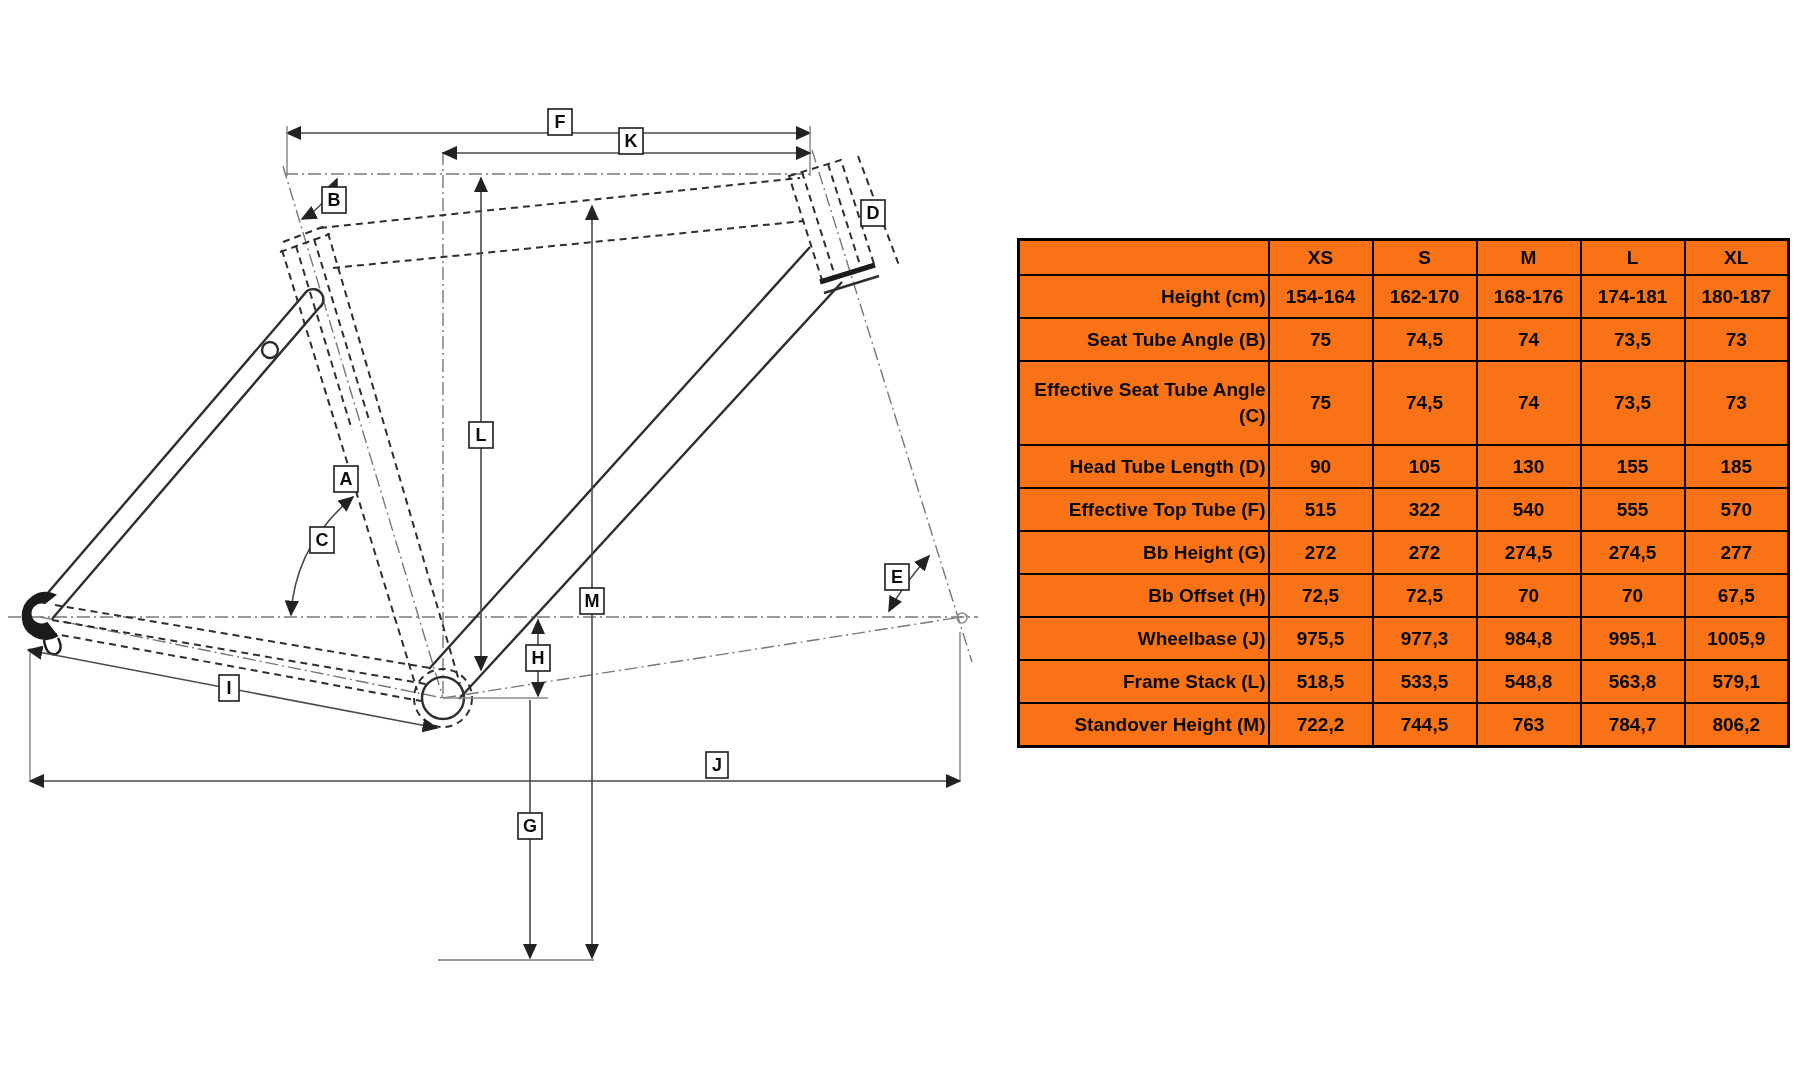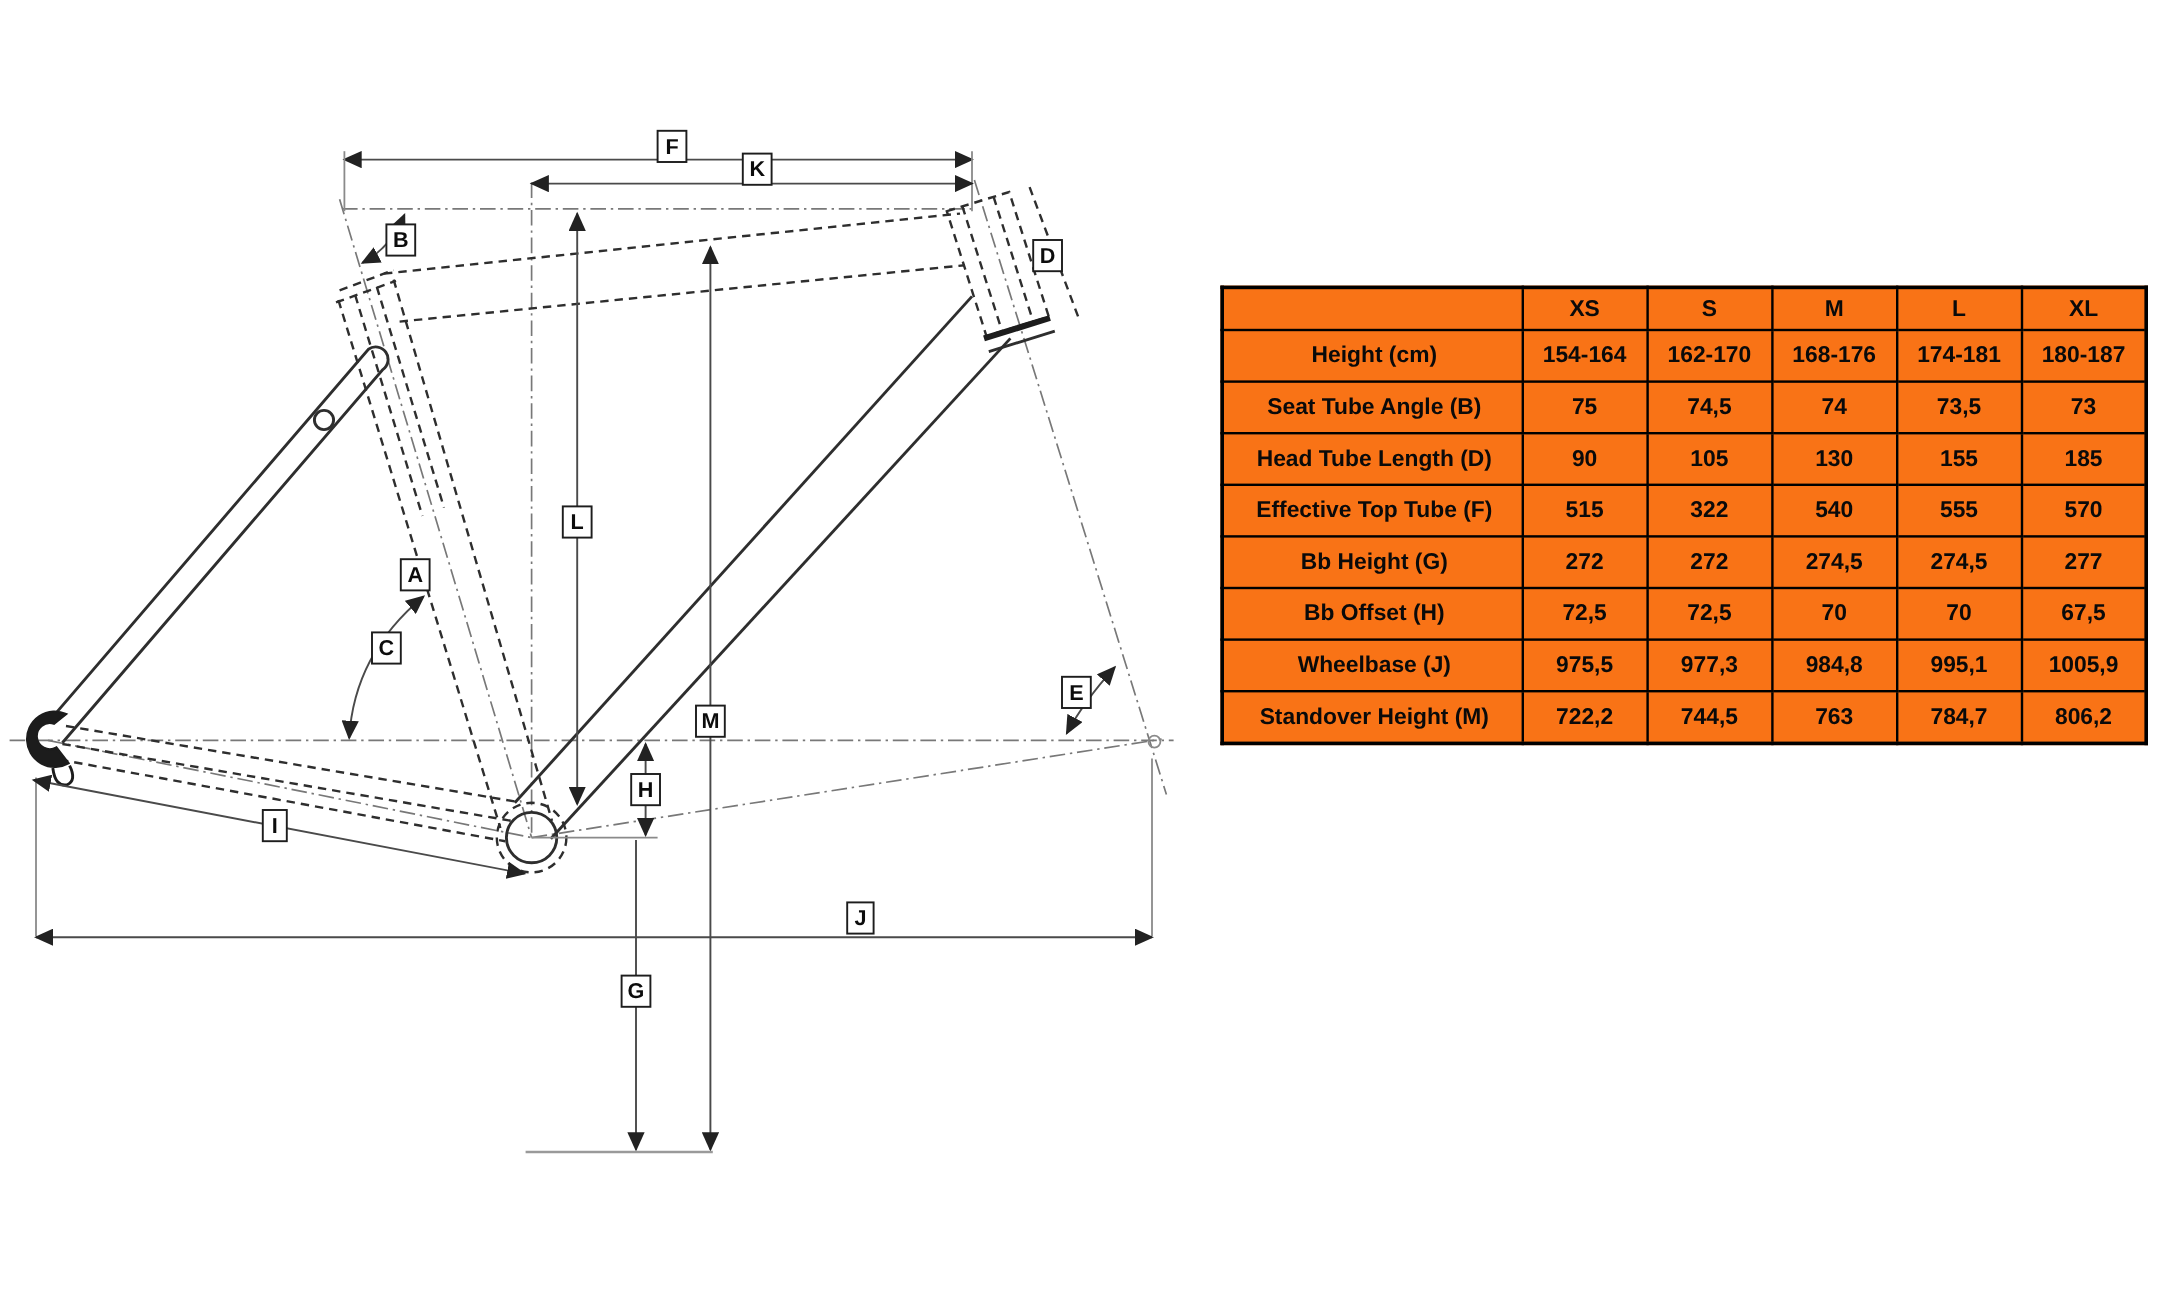--- a/index.html
+++ b/index.html
@@ -14,21 +14,21 @@
   .dim{stroke:#4a4a4a;stroke-width:1.6;fill:none;}
   .lbl-box{fill:#fff;stroke:#1d1d1d;stroke-width:1.6;}
   .lbl-txt{font:bold 18px "Liberation Sans",sans-serif;text-anchor:middle;fill:#0c0c0c;}
   
   #geo-table{position:absolute;left:1017px;top:238px;width:772px;border-collapse:collapse;
              table-layout:fixed;background:#f97316;border:3px solid #000;}
   #geo-table th,#geo-table td{border:2px solid #000;font:bold 19px "Liberation Sans",sans-serif;
              color:#0a0a0a;text-align:center;vertical-align:middle;padding:0 2px;height:41px;
              overflow:hidden;}
   #geo-table th{height:33px;}
-  #geo-table td.rowlabel{text-align:center;padding-left:5px;line-height:1.35;}
+  #geo-table td.rowlabel{text-align:right;padding-left:5px;line-height:1.35;}
   #geo-table col.c-label{width:250px;}
   #geo-table col.c-size{width:104px;}
   #geo-table tr.tall td{height:82px;}
 </style>
 </head>
 <body>
 
 <div id="stage">
 
   <svg id="frame-svg" width="1000" height="1079" viewBox="0 0 1000 1079">
@@ -236,20 +236,28 @@
         <td>180-187</td>
       </tr>
       <tr>
         <td class="rowlabel">Seat Tube Angle (B)</td>
         <td>75</td>
         <td>74,5</td>
         <td>74</td>
         <td>73,5</td>
         <td>73</td>
       </tr>
+      <tr class="tall">
+        <td class="rowlabel">Effective Seat Tube Angle (C)</td>
+        <td>75</td>
+        <td>74,5</td>
+        <td>74</td>
+        <td>73,5</td>
+        <td>73</td>
+      </tr>
       <tr>
         <td class="rowlabel">Head Tube Length (D)</td>
         <td>90</td>
         <td>105</td>
         <td>130</td>
         <td>155</td>
         <td>185</td>
       </tr>
       <tr>
         <td class="rowlabel">Effective Top Tube (F)</td>
@@ -277,20 +285,28 @@
       </tr>
       <tr>
         <td class="rowlabel">Wheelbase (J)</td>
         <td>975,5</td>
         <td>977,3</td>
         <td>984,8</td>
         <td>995,1</td>
         <td>1005,9</td>
       </tr>
       <tr>
+        <td class="rowlabel">Frame Stack (L)</td>
+        <td>518,5</td>
+        <td>533,5</td>
+        <td>548,8</td>
+        <td>563,8</td>
+        <td>579,1</td>
+      </tr>
+      <tr>
         <td class="rowlabel">Standover Height (M)</td>
         <td>722,2</td>
         <td>744,5</td>
         <td>763</td>
         <td>784,7</td>
         <td>806,2</td>
       </tr>
     </tbody>
   </table>
 </div>

